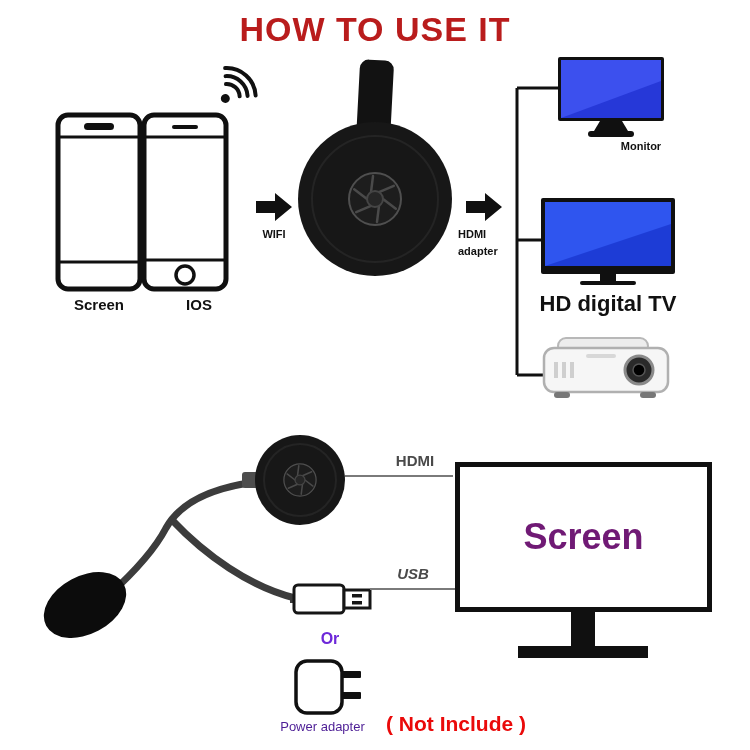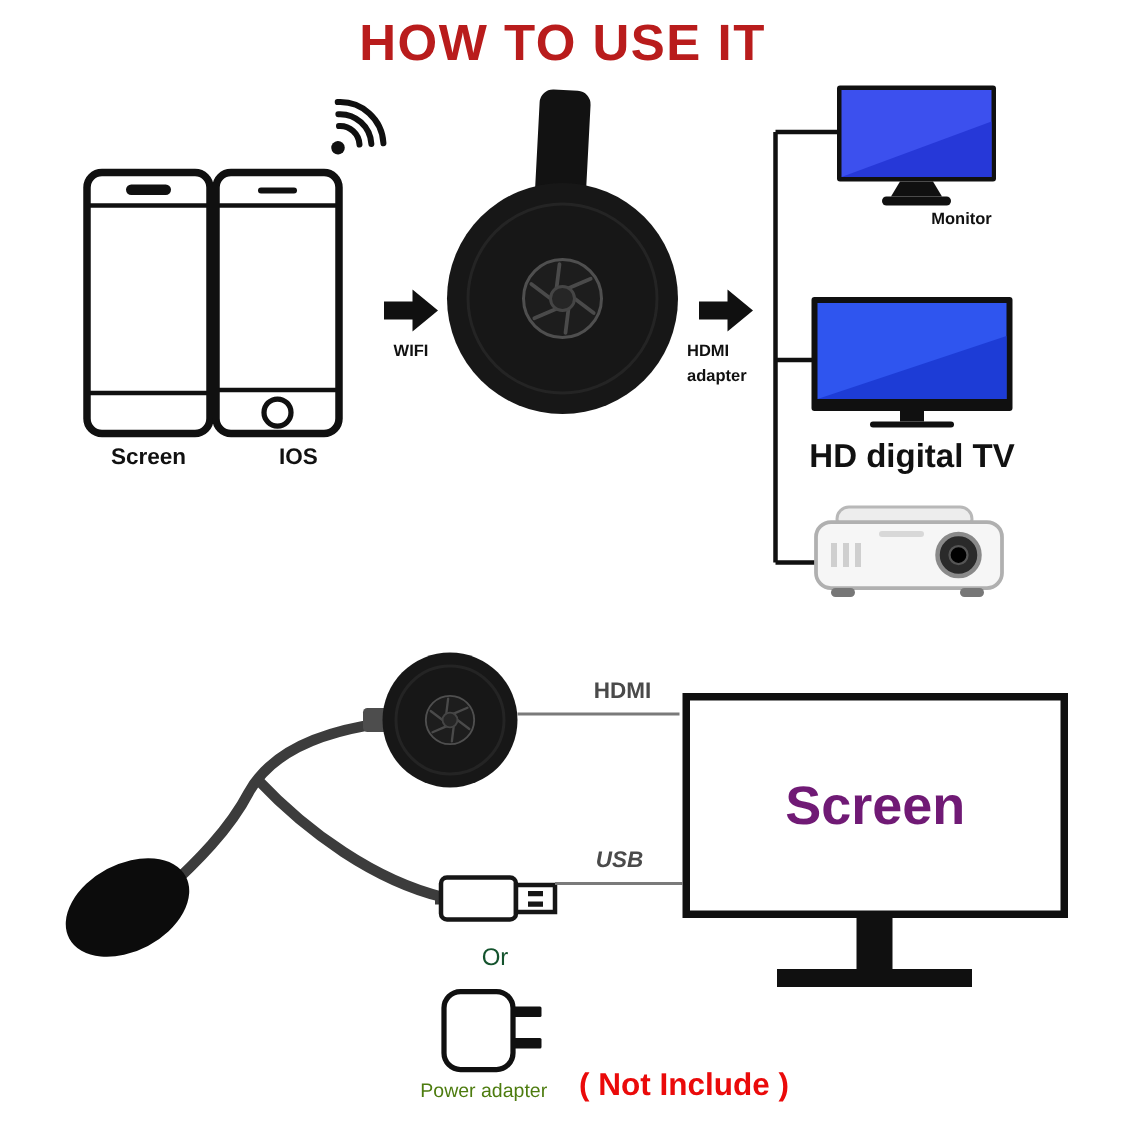--- a/index.html
+++ b/index.html
@@ -7,22 +7,22 @@
   .canvas { position:relative; width:750px; height:750px; background:#fff; overflow:hidden; }
   .abs { position:absolute; }
   .lbl { color:#111; text-align:center; }
   .title { font-size:34px; font-weight:700; letter-spacing:1px; color:#b91c1c; }
   .phone-lbl { font-size:15px; font-weight:700; }
   .arrow-lbl { font-size:11px; font-weight:700; line-height:17px; }
   .dev-lbl { font-size:22px; font-weight:600; }
   .cable-lbl { font-size:15px; font-weight:700; color:#4a4a4a; }
   .screen-box { border:5px solid #101010; background:#fff; display:flex; align-items:center; justify-content:center; }
   .screen-txt { font-size:36px; font-weight:700; color:#701a75; }
-  .or-lbl { font-size:16px; font-weight:400; color:#14532d; }
-  .pa-lbl { font-size:13px; font-weight:400; color:#4d7c0f; }
+  .or-lbl { font-size:16px; font-weight:700; color:#6d28d9; }
+  .pa-lbl { font-size:13px; font-weight:400; color:#4c1d95; }
   .ni-lbl { font-size:21px; font-weight:700; color:#ea0a0a; }
   .line { background:#7a7a7a; }
   .black { background:#101010; }
 </style>
 </head>
 <body>
 
 <div class="canvas">
 
   <div class="abs lbl title" style="left:0;top:10px;width:750px;">HOW TO USE IT</div>

